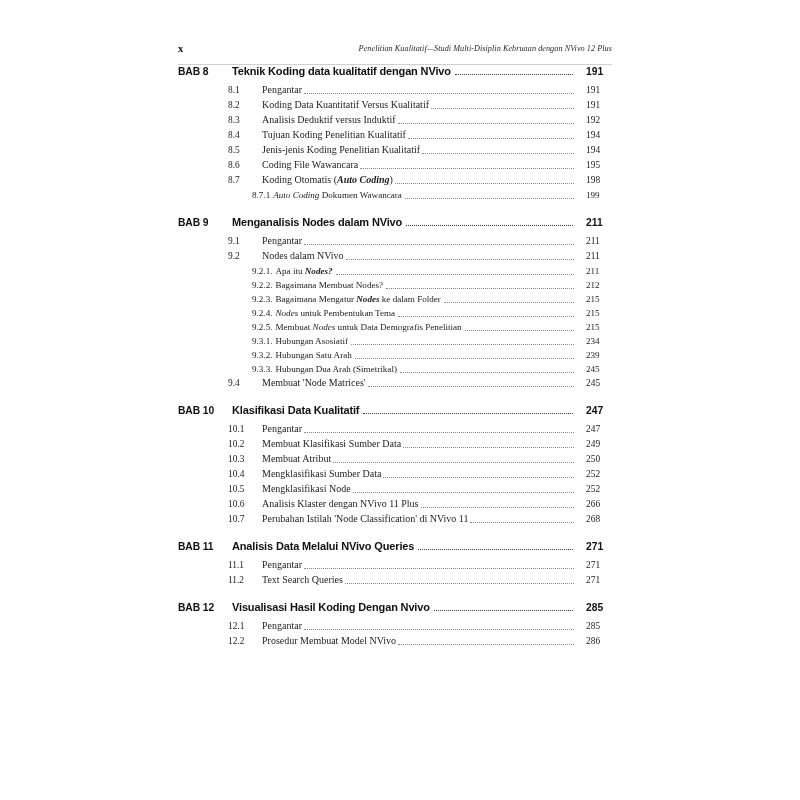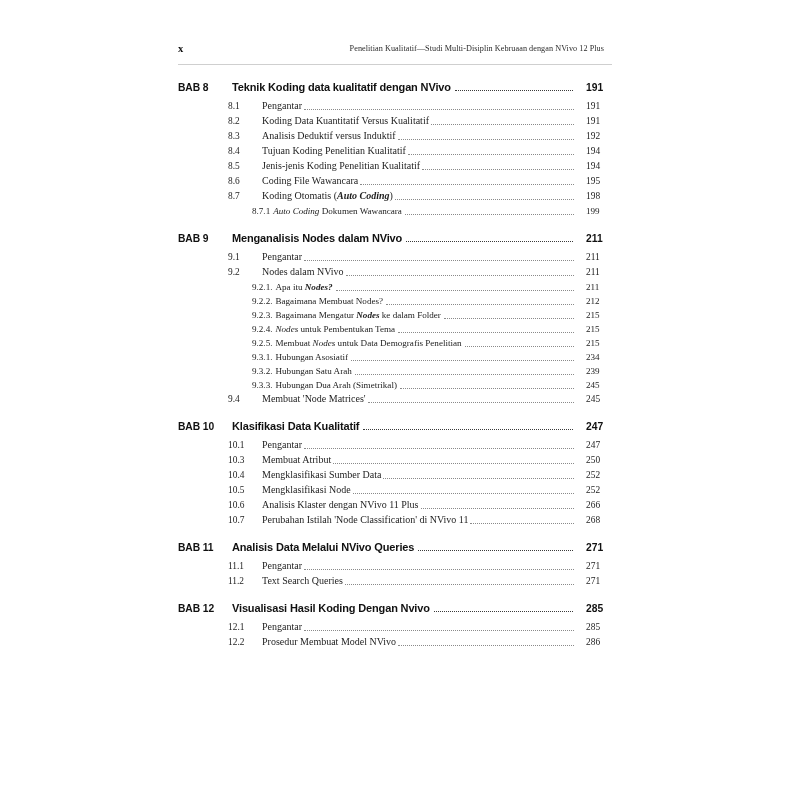--- a/index.html
+++ b/index.html
@@ -43,31 +43,32 @@
     left: 0;
     top: 1px;
     font-family: "Liberation Serif", "DejaVu Serif", serif;
     font-weight: bold;
     font-size: 10.5px;
     letter-spacing: .2px;
     color: #111;
   }
   .runhead-title {
     position: absolute;
-    right: 8px;
+    right: 0;
     top: 2px;
     font-family: "Liberation Serif", "DejaVu Serif", serif;
+    font-style: italic;
     font-size: 8.2px;
     letter-spacing: .05px;
     color: #2b2b2b;
     white-space: nowrap;
   }
 
   
-  .toc { margin-top: 16px; }
+  .toc { }
 
   .chapter-block { margin-bottom: 14px; }
   .chapter-block:last-child { margin-bottom: 0; }
 
   .row {
     display: flex;
     align-items: flex-end;
     width: 100%;
   }
 
@@ -335,20 +336,26 @@
             <span class="leader"></span>
             <span class="page">247</span>
           </div>
           <div class="row sec wide">
             <span class="num">10.1</span>
             <span class="label">Pengantar</span>
             <span class="leader"></span>
             <span class="page">247</span>
           </div>
           <div class="row sec wide">
+            <span class="num">10.2</span>
+            <span class="label">Membuat Klasifikasi Sumber Data</span>
+            <span class="leader"></span>
+            <span class="page">249</span>
+          </div>
+          <div class="row sec wide">
             <span class="num">10.3</span>
             <span class="label">Membuat Atribut</span>
             <span class="leader"></span>
             <span class="page">250</span>
           </div>
           <div class="row sec wide">
             <span class="num">10.4</span>
             <span class="label">Mengklasifikasi Sumber Data</span>
             <span class="leader"></span>
             <span class="page">252</span>

